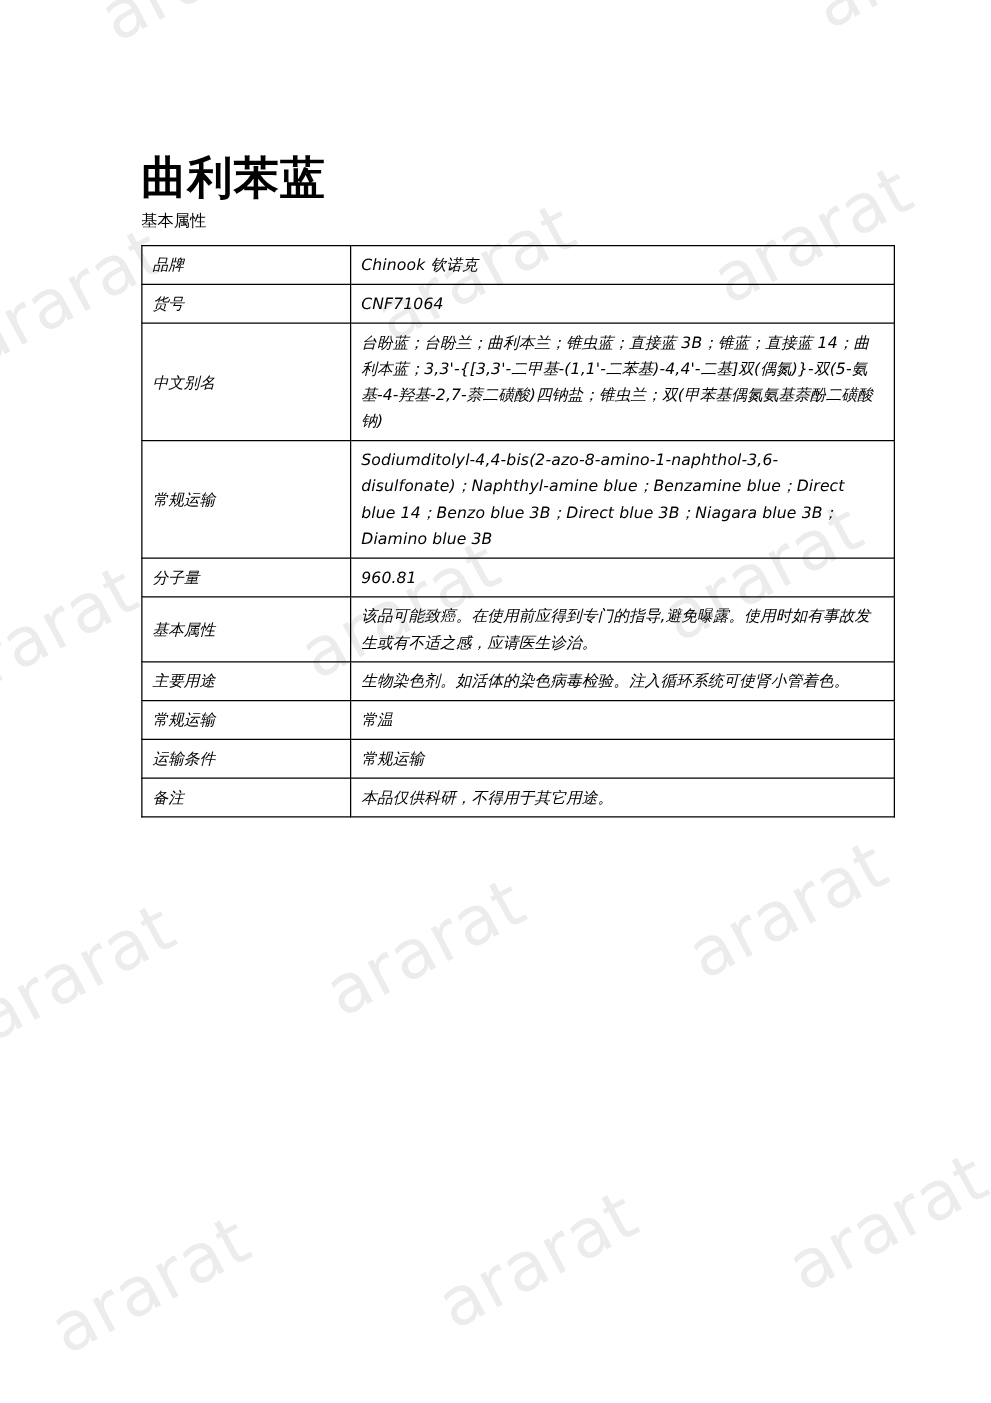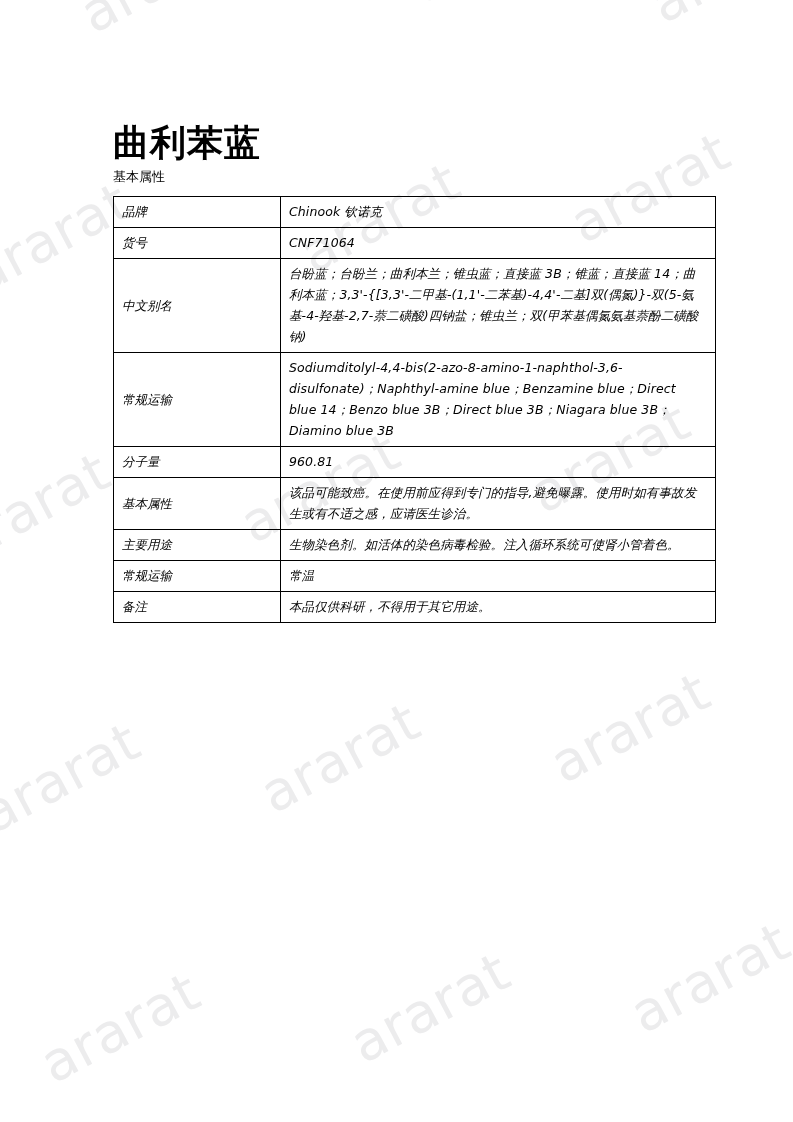--- a/index.html
+++ b/index.html
@@ -155,19 +155,23 @@
         </tr>
         <tr>
           <td class="label-cell">主要用途</td>
           <td class="value-cell">生物染色剂。如活体的染色病毒检验。注入循环系统可使肾小管着色。</td>
         </tr>
         <tr>
           <td class="label-cell">常规运输</td>
           <td class="value-cell">常温</td>
         </tr>
         <tr>
+          <td class="label-cell">运输条件</td>
+          <td class="value-cell">常规运输</td>
+        </tr>
+        <tr>
           <td class="label-cell">备注</td>
           <td class="value-cell">本品仅供科研，不得用于其它用途。</td>
         </tr>
       </tbody>
   </table>
 
 </div>
 
 </body></html>

